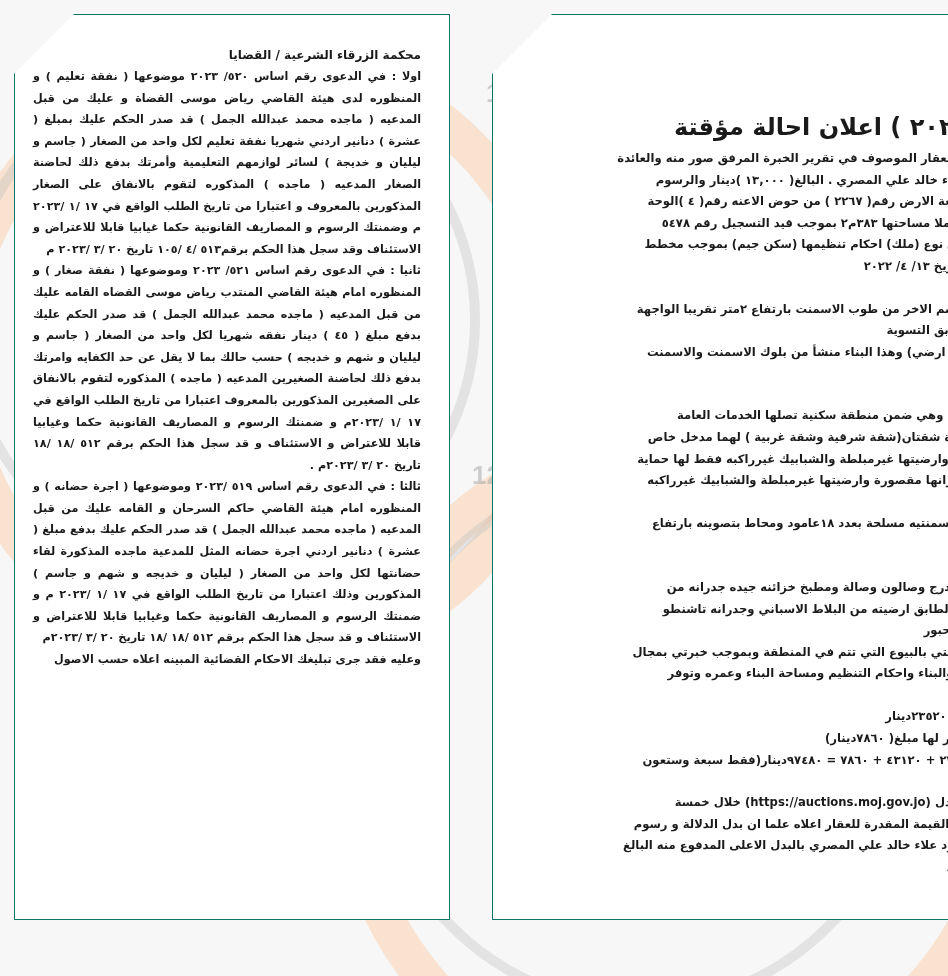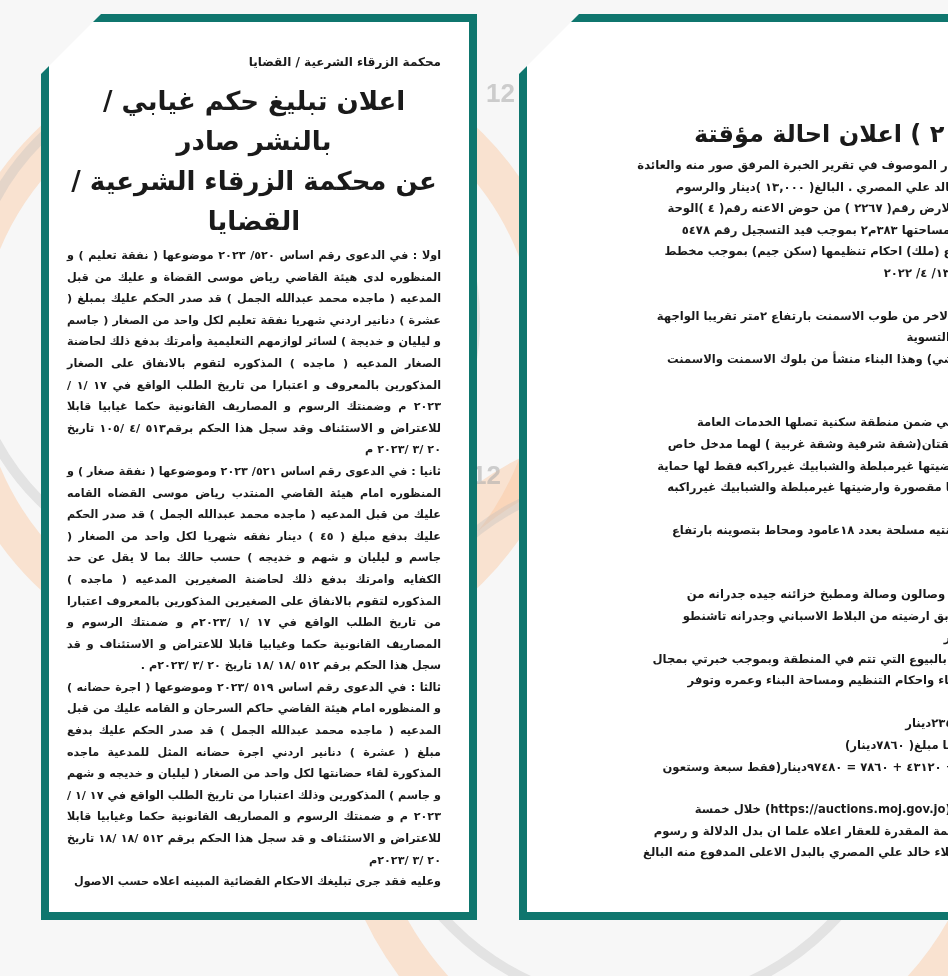--- a/index.html
+++ b/index.html
@@ -22,23 +22,23 @@
       font-size: 26px; color: rgba(170,170,170,0.55); font-weight: bold;
       pointer-events: none;
     }
     .wm-letters {
       position: absolute; font-family: "DejaVu Sans", sans-serif;
       font-size: 150px; font-weight: bold; color: rgba(200,200,200,0.35);
       pointer-events: none; direction: rtl;
     }
     .panel {
       position: absolute; background: #ffffff;
-      border: 8px solid #0f766e;
+      border: 1px solid #0f766e;
       clip-path: polygon(60px 0, 100% 0, 100% 100%, 0 100%, 0 60px);
-      direction: rtl; box-sizing: border-box; margin-left: 27px;
+      direction: rtl; box-sizing: border-box;
     }
     .left-panel { left: 14px; top: 14px; width: 436px; height: 906px; }
     .right-panel { left: 492px; top: 14px; width: 470px; height: 906px; }
     .hdr { font-size: 12px; font-weight: bold; line-height: 21px; margin: 0; }
     .left-inner { position: absolute; right: 28px; left: 18px; top: 30px; }
     .title-l {
       font-size: 26px; font-weight: bold; line-height: 40px; text-align: center;
       margin: 8px 0 4px 0; letter-spacing: -0.5px;
     }
     .body-l p {
@@ -71,24 +71,20 @@
   <span class="wm-num" style="left:530px; top:96px;">1</span>
   <span class="wm-num" style="left:560px; top:130px;">2</span>
   <span class="wm-num" style="left:472px; top:460px;">12</span>
   <span class="wm-num" style="left:530px; top:480px;">1</span>
   <span class="wm-num" style="left:390px; top:895px;">10</span>
 </div>
 
 <section class="panel left-panel">
   <div class="left-inner">
     <p class="hdr">محكمة الزرقاء الشرعية / القضايا</p>
-    <h1 class="title-l">
-      <span>اعلان تبليغ حكم غيابي / بالنشر صادر</span><br>
-      <span>عن محكمة الزرقاء الشرعية / القضايا</span>
-    </h1>
     <div class="body-l">
       <p>اولا : في الدعوى رقم اساس ٥٢٠/ ٢٠٢٣ موضوعها ( نفقة تعليم ) و المنظوره لدى هيئة القاضي رياض موسى القضاة و عليك من قبل المدعيه ( ماجده محمد عبدالله الجمل ) قد صدر الحكم عليك بمبلغ ( عشرة ) دنانير اردني شهريا نفقة تعليم لكل واحد من الصغار ( جاسم و ليليان و خديجة ) لسائر لوازمهم التعليمية وأمرتك بدفع ذلك لحاضنة الصغار المدعيه ( ماجده ) المذكوره لتقوم بالانفاق على الصغار المذكورين بالمعروف و اعتبارا من تاريخ الطلب الواقع في ١٧ /١ /٢٠٢٣ م وضمنتك الرسوم و المصاريف القانونية حكما غيابيا قابلا للاعتراض و الاستئناف وقد سجل هذا الحكم برقم٥١٣ /٤ /١٠٥ تاريخ ٢٠ /٣ /٢٠٢٣ م</p>
       <p>ثانيا : في الدعوى رقم اساس ٥٢١/ ٢٠٢٣ وموضوعها ( نفقة صغار ) و المنظوره امام هيئة القاضي المنتدب رياض موسى القضاه القامه عليك من قبل المدعيه ( ماجده محمد عبدالله الجمل ) قد صدر الحكم عليك بدفع مبلغ ( ٤٥ ) دينار نفقه شهريا لكل واحد من الصغار ( جاسم و ليليان و شهم و خديجه ) حسب حالك بما لا يقل عن حد الكفايه وامرتك بدفع ذلك لحاضنة الصغيرين المدعيه ( ماجده ) المذكوره لتقوم بالانفاق على الصغيرين المذكورين بالمعروف اعتبارا من تاريخ الطلب الواقع في ١٧ /١ /٢٠٢٣م و ضمنتك الرسوم و المصاريف القانونية حكما وغيابيا قابلا للاعتراض و الاستئناف و قد سجل هذا الحكم برقم ٥١٢ /١٨ /١٨ تاريخ ٢٠ /٣ /٢٠٢٣م .</p>
       <p>ثالثا : في الدعوى رقم اساس ٥١٩ /٢٠٢٣ وموضوعها ( اجرة حضانه ) و المنظوره امام هيئة القاضي حاكم السرحان و القامه عليك من قبل المدعيه ( ماجده محمد عبدالله الجمل ) قد صدر الحكم عليك بدفع مبلغ ( عشرة ) دنانير اردني اجرة حضانه المثل للمدعية ماجده المذكورة لقاء حضانتها لكل واحد من الصغار ( ليليان و خديجه و شهم و جاسم ) المذكورين وذلك اعتبارا من تاريخ الطلب الواقع في ١٧ /١ /٢٠٢٣ م و ضمنتك الرسوم و المصاريف القانونية حكما وغيابيا قابلا للاعتراض و الاستئناف و قد سجل هذا الحكم برقم ٥١٢ /١٨ /١٨ تاريخ ٢٠ /٣ /٢٠٢٣م</p>
       <p style="text-align:right;">وعليه فقد جرى تبليغك الاحكام القضائية المبينه اعلاه حسب الاصول</p>
 
     </div>
   </div>
 </section>
 

